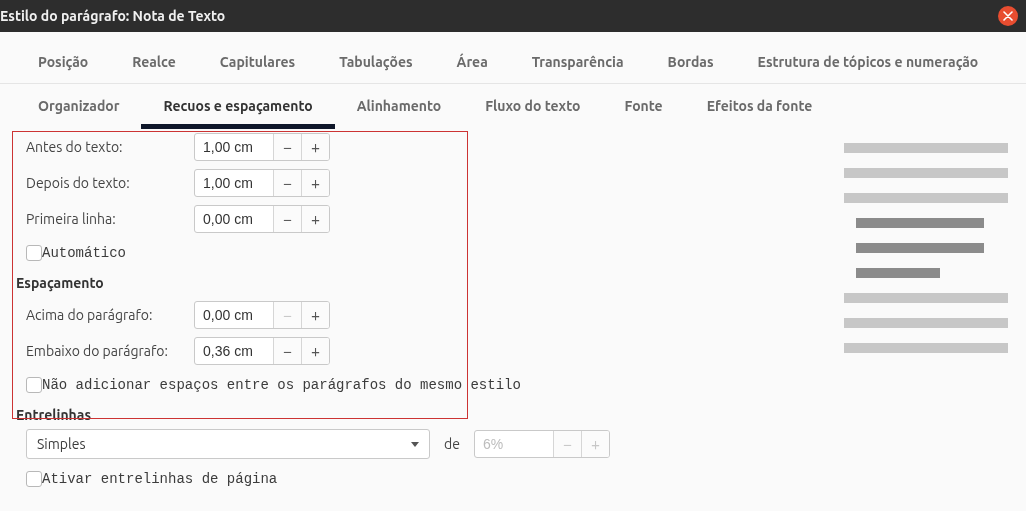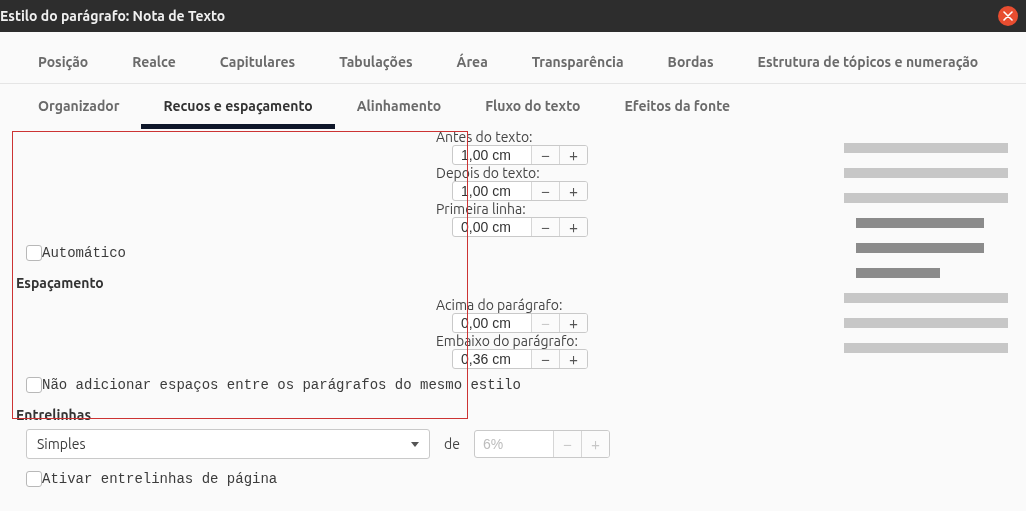--- a/index.html
+++ b/index.html
@@ -75,21 +75,20 @@
   .section-title {
     font-weight: 700;
     color: #333;
     margin: 10px 0 6px 4px;
   }
   .form-row {
     display: flex;
     align-items: center;
     height: 36px;
     margin-left: 14px;
-    flex-direction: column;
   }
   .form-label {
     width: 168px;
     color: #444;
   }
   .spinbox {
     display: flex;
     align-items: stretch;
     border: 1px solid #c9c9c9;
     border-radius: 3px;
@@ -199,20 +198,21 @@
   <div class="tab">Transparência</div>
   <div class="tab">Bordas</div>
   <div class="tab">Estrutura de tópicos e numeração</div>
 </div>
 
 <div class="tabs-row secondary">
   <div class="tab">Organizador</div>
   <div class="tab active">Recuos e espaçamento</div>
   <div class="tab">Alinhamento</div>
   <div class="tab">Fluxo do texto</div>
+  <div class="tab">Fonte</div>
   <div class="tab">Efeitos da fonte</div>
 </div>
 
 <div class="content">
   <div class="highlight-box"></div>
 
 
   <div class="form-row">
     <div class="form-label">Antes do texto:</div>
     <div class="spinbox">

